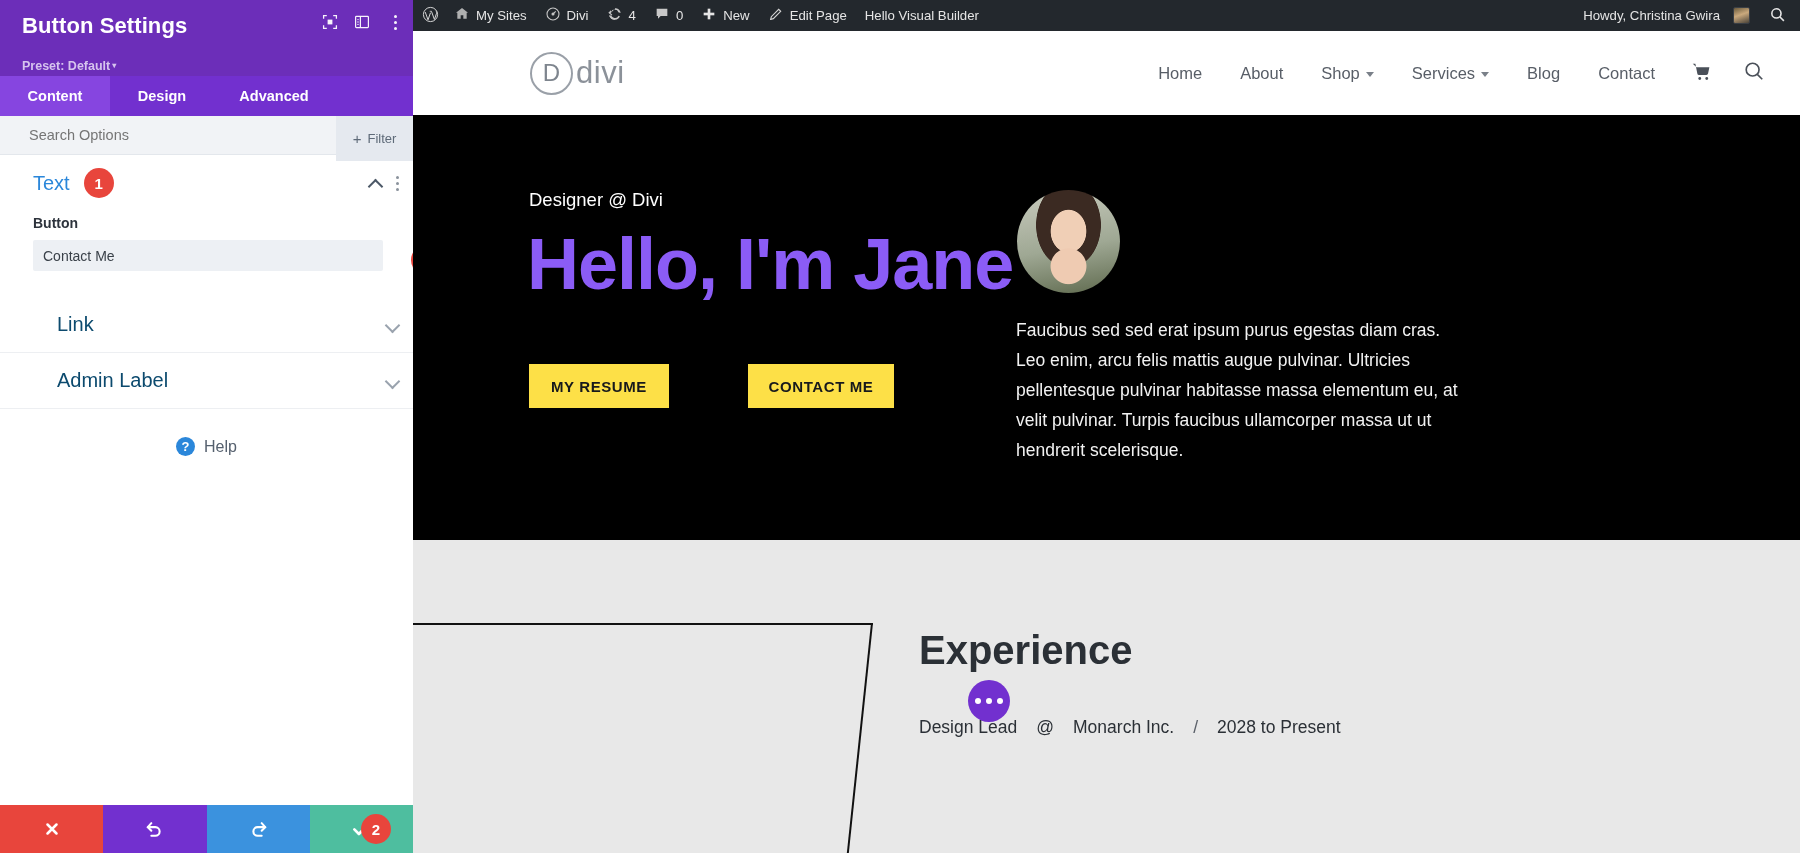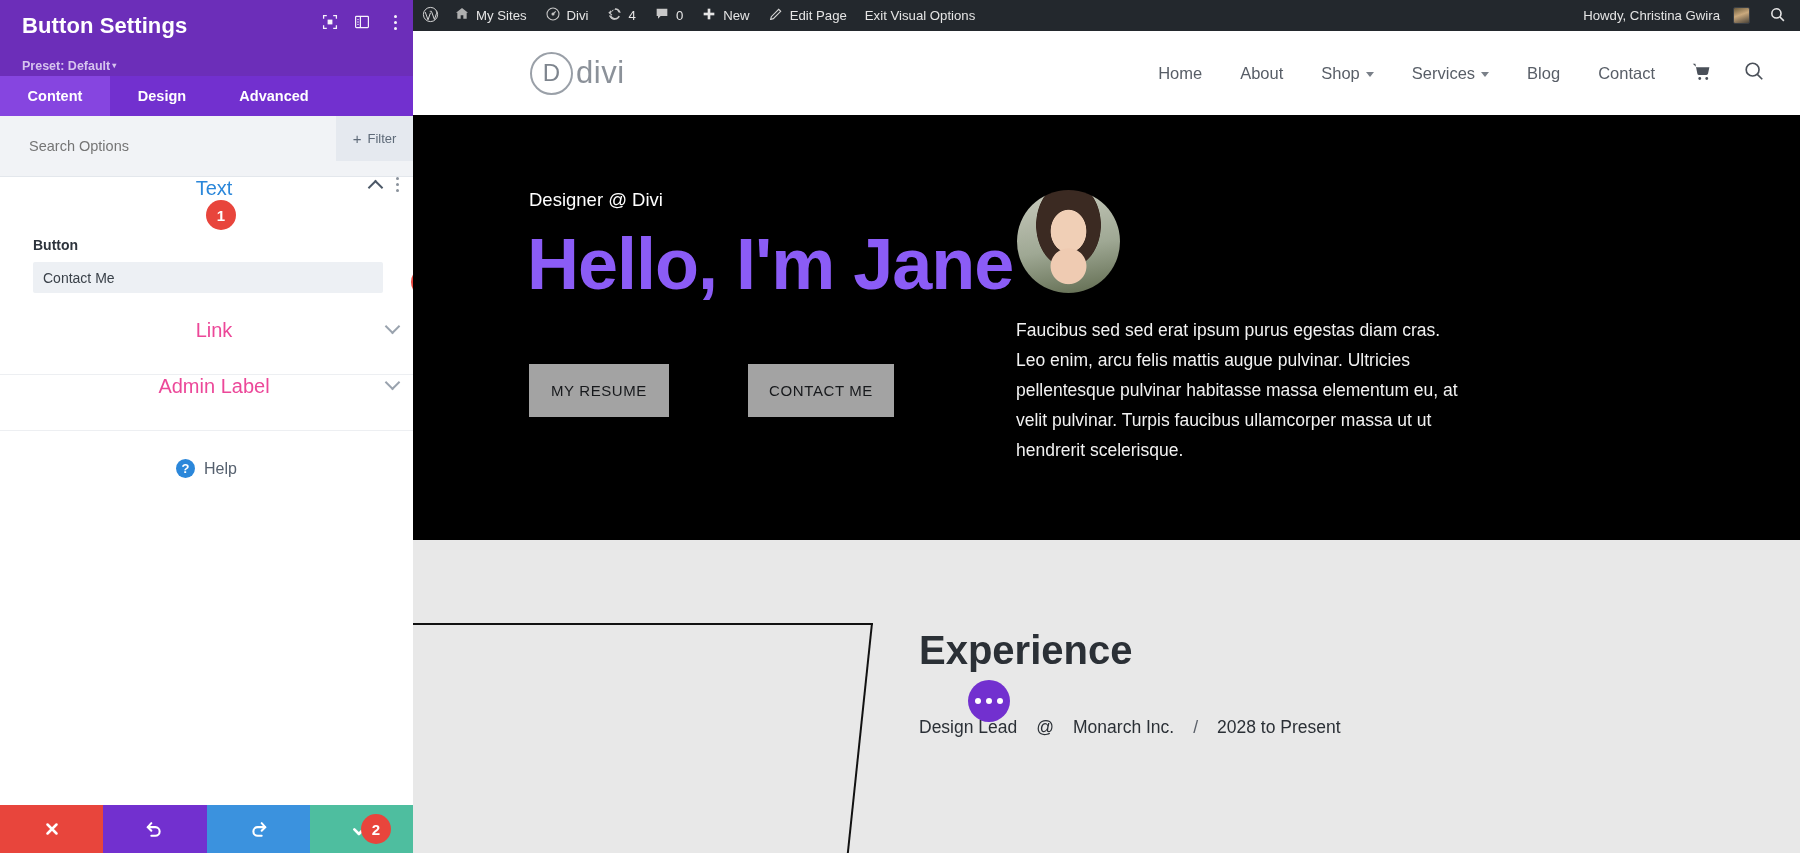--- a/index.html
+++ b/index.html
@@ -48,46 +48,46 @@
   .sp-tab {
     flex: 0 0 auto; display: flex; align-items: center; justify-content: center;
     color: #ffffff; font-size: 14.5px; font-weight: bold;
     cursor: pointer; height: 40px;
   }
   .sp-tab.t0 { width: 110px; background: #8645E0; }
   .sp-tab.t1 { width: 104px; }
   .sp-tab.t2 { width: 120px; }
 
   .sp-search {
-    height: 61px; background: #F1F3F6; border-bottom: 1px solid #E3E7EC;
+    height: 39px; background: #F1F3F6; border-bottom: 1px solid #E3E7EC;
     display: flex; align-items: center; position: relative;
   }
   .sp-search-input {
     border: 0; background: transparent; outline: none;
     font-size: 14.5px; color: #9AA3AE; padding-left: 29px; flex: 1;
     font-family: "Liberation Sans", sans-serif;
   }
   .sp-filter {
     position: absolute; right: 0; top: 0; height: 45px;
     width: 77px; background: #E5E9EF;
     display: flex; align-items: center; justify-content: center;
     gap: 6px; font-size: 13px; color: #5E6A78; cursor: pointer;
   }
   .sp-filter .plus { font-size: 15px; line-height: 1; }
 
   .sp-body { flex: 1; overflow: hidden; background: #fff; }
 
   .sect-row {
     position: relative; display: flex; align-items: center;
     padding: 0 18px 0 33px; height: 56px;
-    border-bottom: 1px solid #EDEFF2; cursor: pointer; flex-direction: column;
+    border-bottom: 1px solid #EDEFF2; cursor: pointer;
   }
   .sect-row.open { border-bottom: none; }
   .sect-title { font-size: 20px; color: #2B87DA; font-weight: normal; }
-  .sect-title.closed { color: #ec4899; }
+  .sect-title.closed { color: #0c4a6e; margin-left: 24px; }
   .sect-row .right-ctl {
     position: absolute; right: 14px; display: flex; align-items: center; gap: 14px;
   }
   .chev { width: 13px; height: 13px; position: relative; }
   .chev::before {
     content: ""; position: absolute; left: 1px; top: 2px;
     width: 9px; height: 9px;
     border-right: 2px solid #9AA3AE; border-bottom: 2px solid #9AA3AE;
     transform: rotate(45deg);
   }
@@ -185,24 +185,24 @@
   #hero {
     position: absolute; left: 413px; top: 115px; width: 1387px; height: 425px;
     background: #000000; z-index: 20;
   }
   .hero-sub { position: absolute; left: 116px; top: 74px;
               color: #ffffff; font-size: 18.5px; }
   .hero-title { position: absolute; left: 114px; top: 108px;
                 color: #8b5cf6; font-size: 72px; font-weight: bold; letter-spacing: -1px; }
   .hero-btns { position: absolute; left: 116px; top: 249px; display: flex; gap: 79px; }
   .hero-btn {
-    background: #a3a3a3; color: #17191C;
-    font-size: 15px; font-weight: normal; letter-spacing: .6px;
+    background: #fde047; color: #17191C;
+    font-size: 15px; font-weight: bold; letter-spacing: .6px;
     display: flex; align-items: center; justify-content: center;
-    height: 53px; cursor: pointer;
+    height: 44px; cursor: pointer;
   }
   .hero-btn.b1 { width: 140px; }
   .hero-btn.b2 { width: 146px; }
   .hero-photo {
     position: absolute; left: 604px; top: 75px;
     width: 103px; height: 103px; border-radius: 50%;
     background:
       radial-gradient(circle at 50% 74%, #EFCBB2 0%, #EFCBB2 19%, transparent 20%),
       radial-gradient(ellipse at 50% 40%, #F0CFB6 0%, #F0CFB6 24%, transparent 25%),
       radial-gradient(ellipse at 50% 34%, #3B2A22 0%, #3B2A22 44%, transparent 45%),
@@ -297,21 +297,21 @@
     </div>
     <div class="wp-item">
       <span>
         <svg width="16" height="16" viewBox="0 0 24 24" fill="none" stroke="#d5d5d5" stroke-width="1.7">
           <path d="M4 20l4-1 11-11-3-3L5 16z"></path>
         </svg>
       </span>
       <span class="lbl">Edit Page</span>
     </div>
     <div class="wp-item">
-      <span class="lbl">Exit Visual Options</span>
+      <span class="lbl">Hello Visual Builder</span>
     </div>
 
     <div class="wp-right">
       <div class="wp-item">
         <span class="lbl">Howdy, Christina Gwira</span>
         <span class="wp-avatar"></span>
       </div>
       <div class="wp-item wp-search">
         <span>
           <svg width="17" height="17" viewBox="0 0 24 24" fill="none" stroke="#e5e5e5" stroke-width="2.2">

